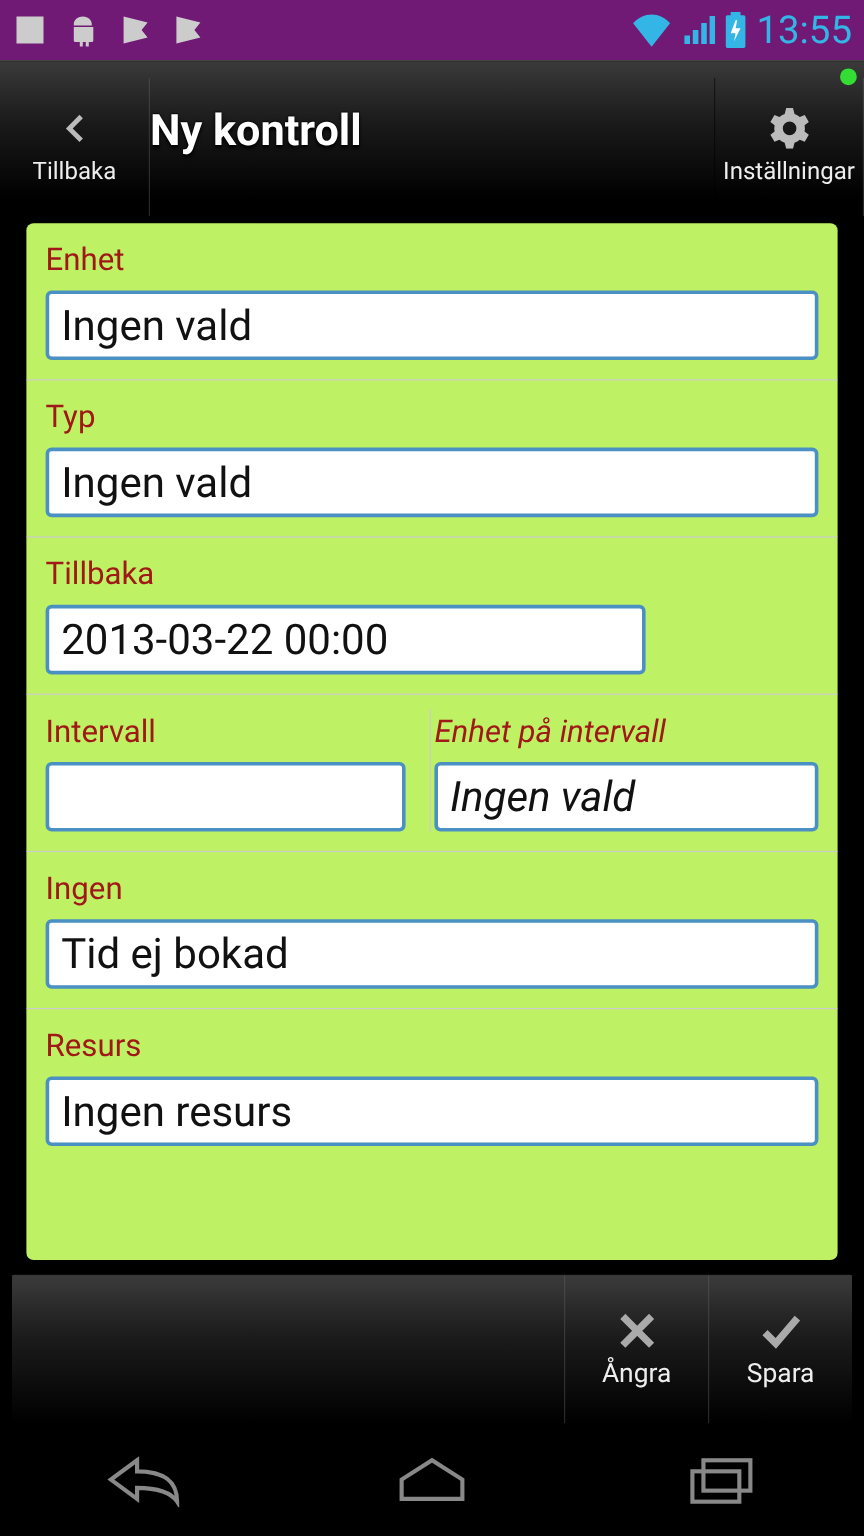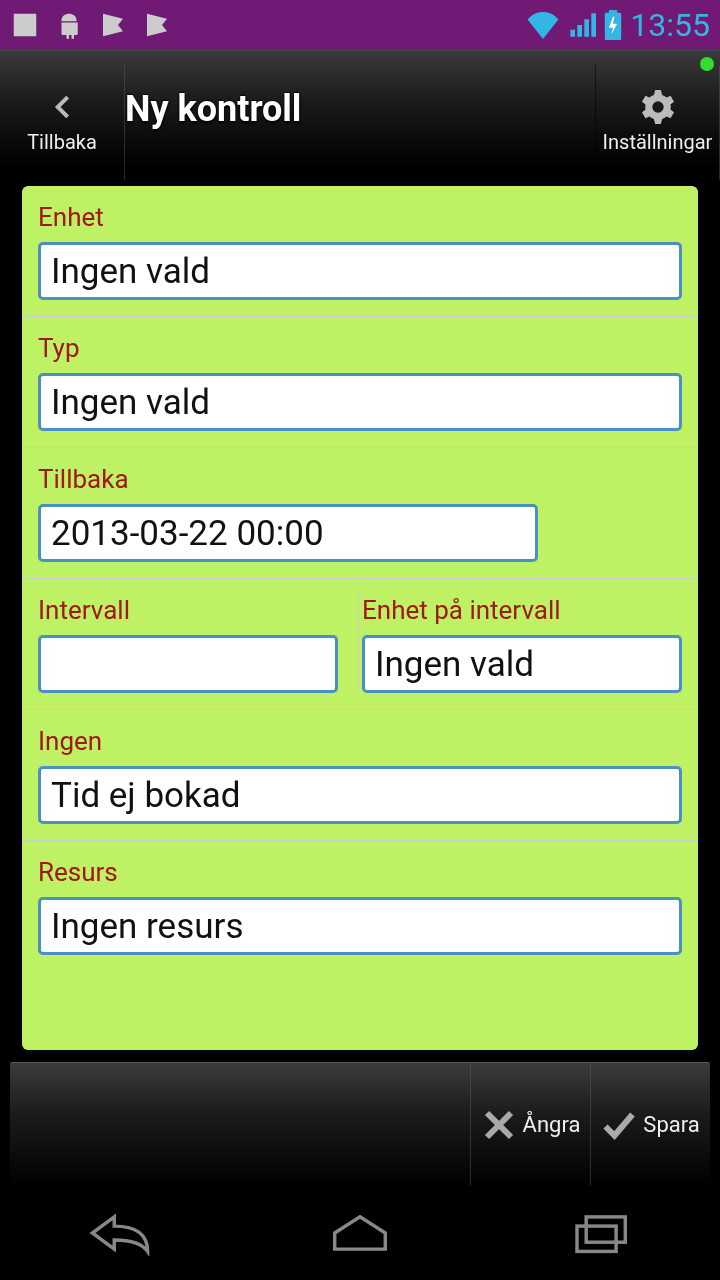--- a/index.html
+++ b/index.html
@@ -116,20 +116,21 @@
   .form-cell {
     flex: 1;
     display: flex;
     flex-direction: column;
   }
   .form-cell + .form-cell {
     border-left: 1px solid #ccc;
     padding-left: 3px;
     margin-left: 16px;
     flex: 1;
+    font-style: italic;
   }
   .label {
     color: #a01818;
     font-size: 26px;
     margin-bottom: 10px;
     margin-top: 4px;
   }
   .field {
     border: 3px solid #4a90c2;
     border-radius: 5px;
@@ -158,21 +159,21 @@
     background: linear-gradient(to bottom, #3b3b3b 0%, #1c1c1c 40%, #000 100%);
     display: flex;
     justify-content: flex-end;
     border-top: 1px solid #555;
     border-radius: 2px;
   }
   .bottom-btn {
     width: 120px;
     height: 100%;
     display: flex;
-    flex-direction: row;
+    flex-direction: column;
     align-items: center;
     justify-content: center;
     gap: 6px;
     color: #eee;
     font-size: 22px;
     border-left: 1px solid rgba(100,100,100,0.4);
     cursor: pointer;
   }
   .bottom-btn svg {
     width: 36px;

